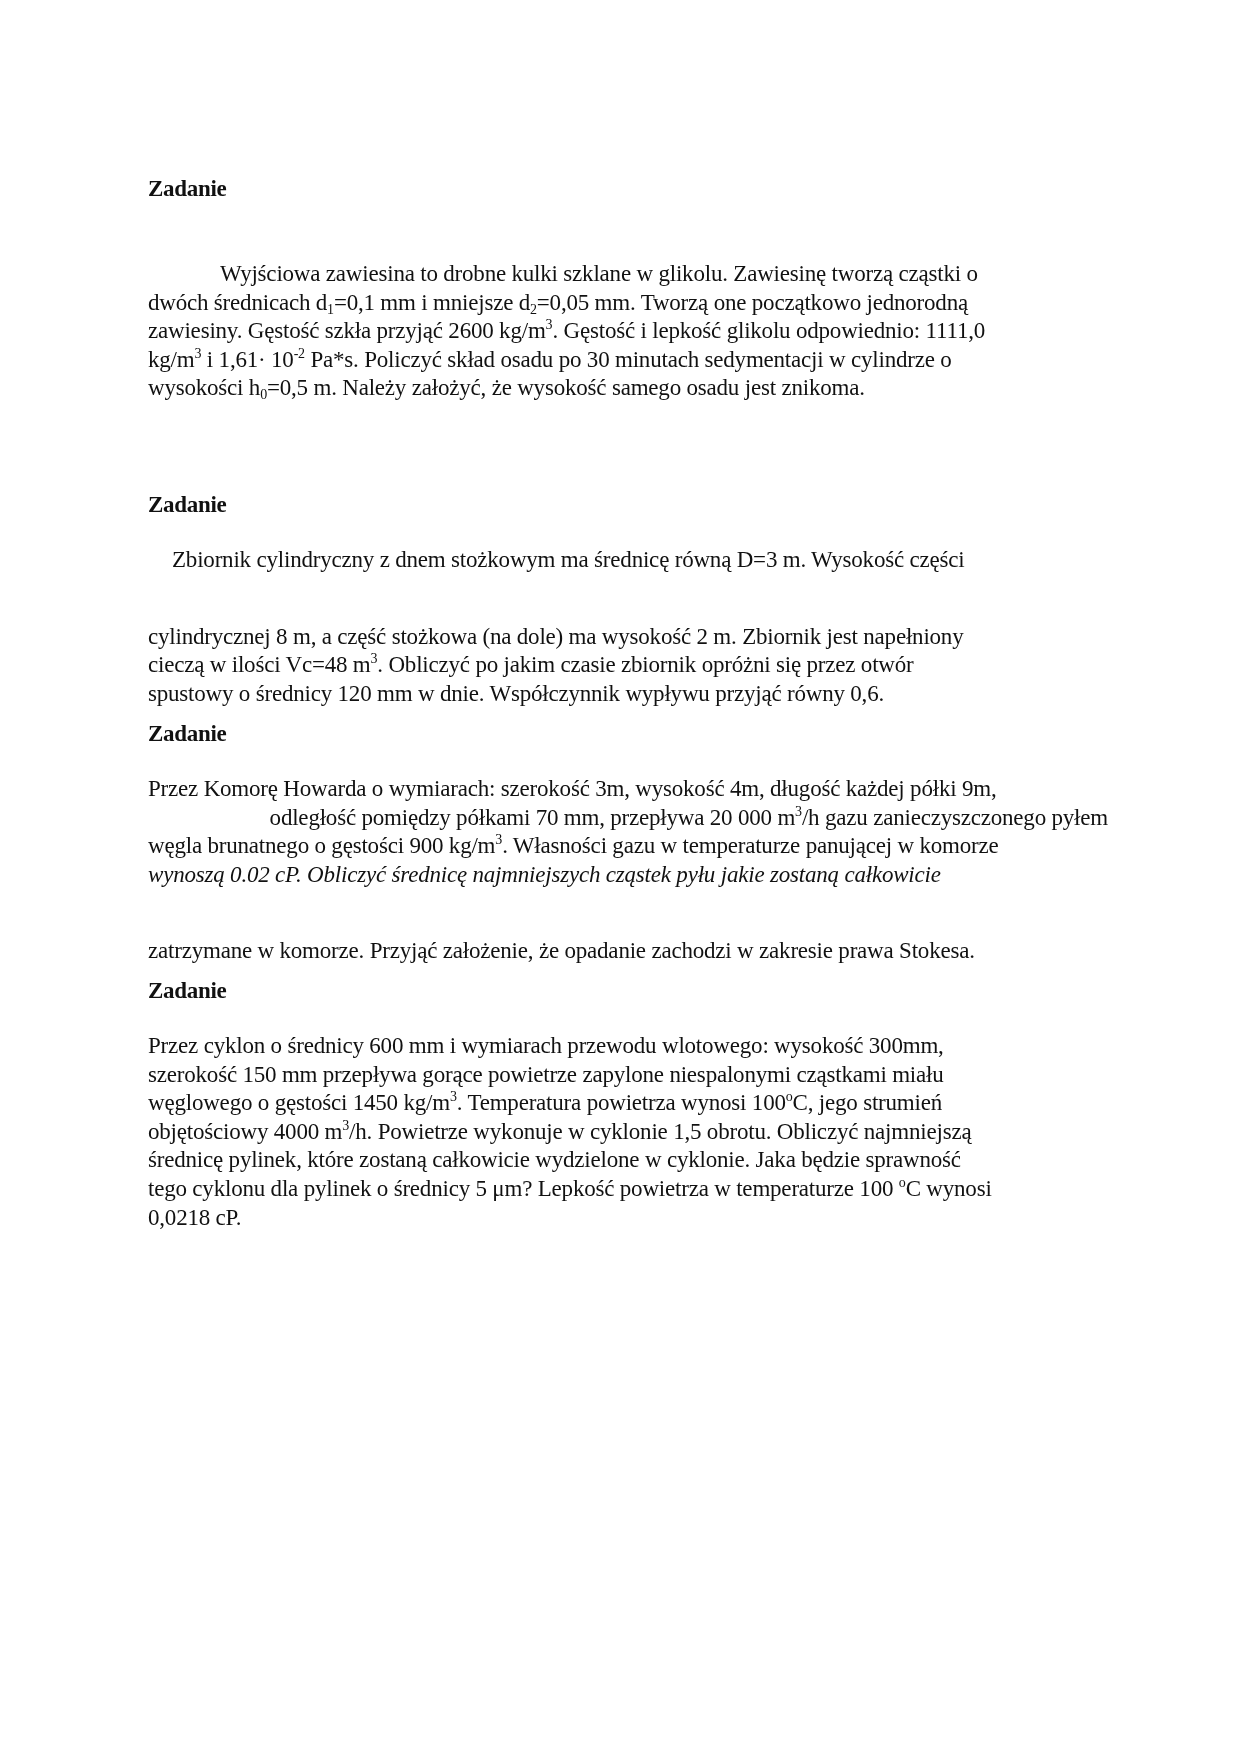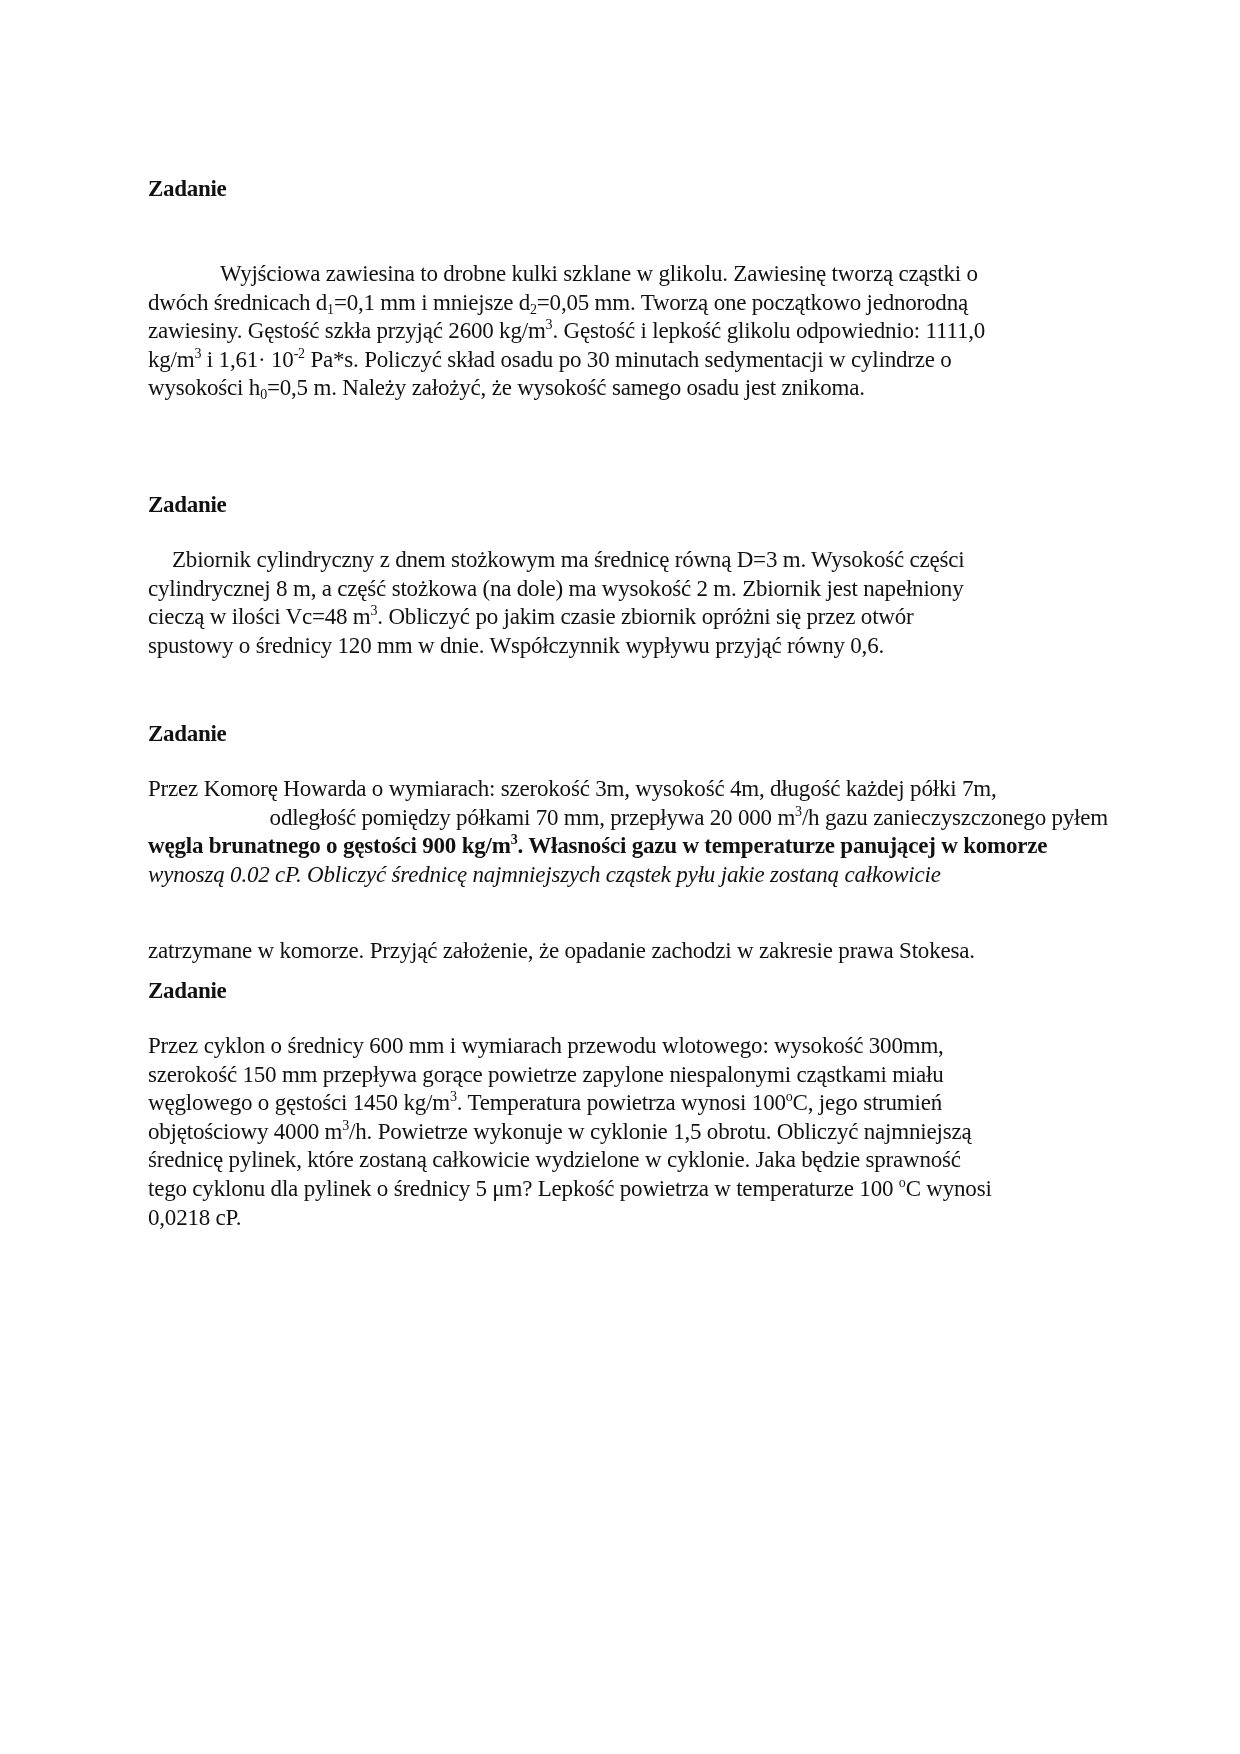--- a/index.html
+++ b/index.html
@@ -33,30 +33,30 @@
       <div class="line" style="padding-left: 72px;">Wyjściowa zawiesina to drobne kulki szklane w glikolu. Zawiesinę tworzą cząstki o</div>
       <div class="line" style="padding-left: 0px;">dwóch średnicach d<sub>1</sub>=0,1 mm i mniejsze d<sub>2</sub>=0,05 mm. Tworzą one początkowo jednorodną</div>
       <div class="line" style="padding-left: 0px;">zawiesiny. Gęstość szkła przyjąć 2600 kg/m<sup>3</sup>. Gęstość i lepkość glikolu odpowiednio: 1111,0</div>
       <div class="line" style="padding-left: 0px;">kg/m<sup>3</sup> i 1,61· 10<sup>-2</sup> Pa*s. Policzyć skład osadu po 30 minutach sedymentacji w cylindrze o</div>
       <div class="line" style="padding-left: 0px;">wysokości h<sub>0</sub>=0,5 m. Należy założyć, że wysokość samego osadu jest znikoma.</div>
     </div>
 
   <div class="heading" style="top:492px;">Zadanie</div>
   <div class="para" style="top:546px;">
       <div class="line" style="padding-left: 24px;">Zbiornik cylindryczny z dnem stożkowym ma średnicę równą D=3 m. Wysokość części</div>
-      <div class="line" style="padding-left: 0px;">cylindrycznej 8 m, a część stożkowa (na dole) ma wysokość 2 m. Zbiornik jest napełniony</div>
+      <div class="line" style="padding-left: 0px; margin-top: 48px;">cylindrycznej 8 m, a część stożkowa (na dole) ma wysokość 2 m. Zbiornik jest napełniony</div>
       <div class="line" style="padding-left: 0px;">cieczą w ilości Vc=48 m<sup>3</sup>. Obliczyć po jakim czasie zbiornik opróżni się przez otwór</div>
       <div class="line" style="padding-left: 0px;">spustowy o średnicy 120 mm w dnie. Współczynnik wypływu przyjąć równy 0,6.</div>
     </div>
 
   <div class="heading" style="top:721px;">Zadanie</div>
   <div class="para" style="top:775px;">
-      <div class="line" style="padding-left: 0px;">Przez Komorę Howarda o wymiarach: szerokość 3m, wysokość 4m, długość każdej półki 7m,</div>
+      <div class="line" style="padding-left: 0px;">Przez Komorę Howarda o wymiarach: szerokość 3m, wysokość 4m, długość każdej półki 9m,</div>
       <div class="line" style="padding-left: 0px; text-align: right;">odległość pomiędzy półkami 70 mm, przepływa 20 000 m<sup>3</sup>/h gazu zanieczyszczonego pyłem</div>
-      <div class="line" style="padding-left: 0px; font-weight: bold;">węgla brunatnego o gęstości 900 kg/m<sup>3</sup>. Własności gazu w temperaturze panującej w komorze</div>
+      <div class="line" style="padding-left: 0px;">węgla brunatnego o gęstości 900 kg/m<sup>3</sup>. Własności gazu w temperaturze panującej w komorze</div>
       <div class="line" style="padding-left: 0px; font-style: italic;">wynoszą 0.02 cP. Obliczyć średnicę najmniejszych cząstek pyłu jakie zostaną całkowicie</div>
       <div class="line" style="padding-left: 0px; margin-top: 48px;">zatrzymane w komorze. Przyjąć założenie, że opadanie zachodzi w zakresie prawa Stokesa.</div>
     </div>
 
   <div class="heading" style="top:978px;">Zadanie</div>
   <div class="para" style="top:1032px;">
       <div class="line" style="padding-left: 0px;">Przez cyklon o średnicy 600 mm i wymiarach przewodu wlotowego: wysokość 300mm,</div>
       <div class="line" style="padding-left: 0px;">szerokość 150 mm przepływa gorące powietrze zapylone niespalonymi cząstkami miału</div>
       <div class="line" style="padding-left: 0px;">węglowego o gęstości 1450 kg/m<sup>3</sup>. Temperatura powietrza wynosi 100<sup>o</sup>C, jego strumień</div>
       <div class="line" style="padding-left: 0px;">objętościowy 4000 m<sup>3</sup>/h. Powietrze wykonuje w cyklonie 1,5 obrotu. Obliczyć najmniejszą</div>

